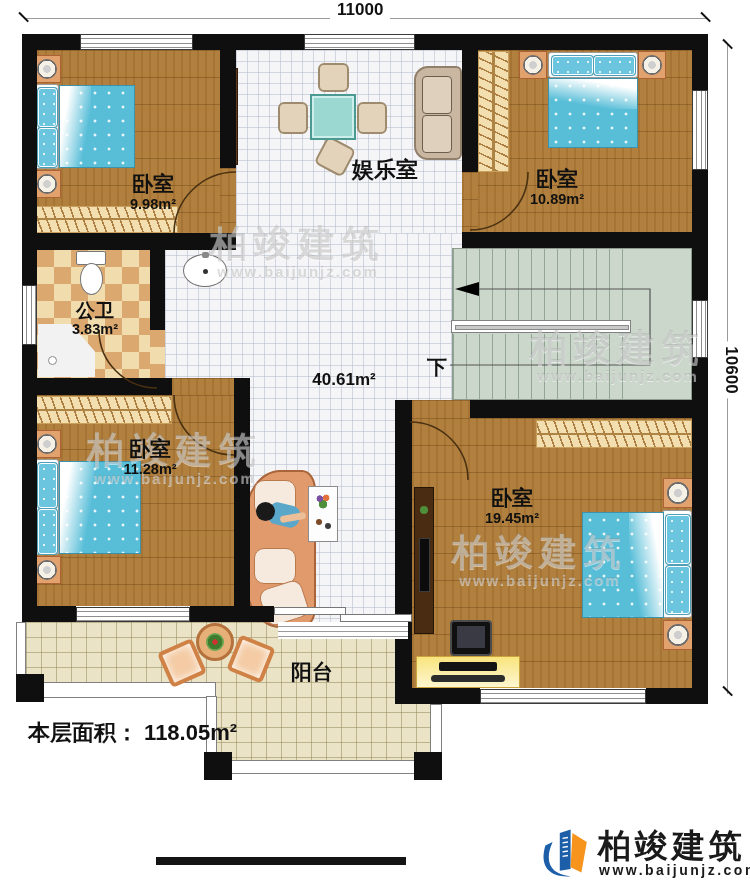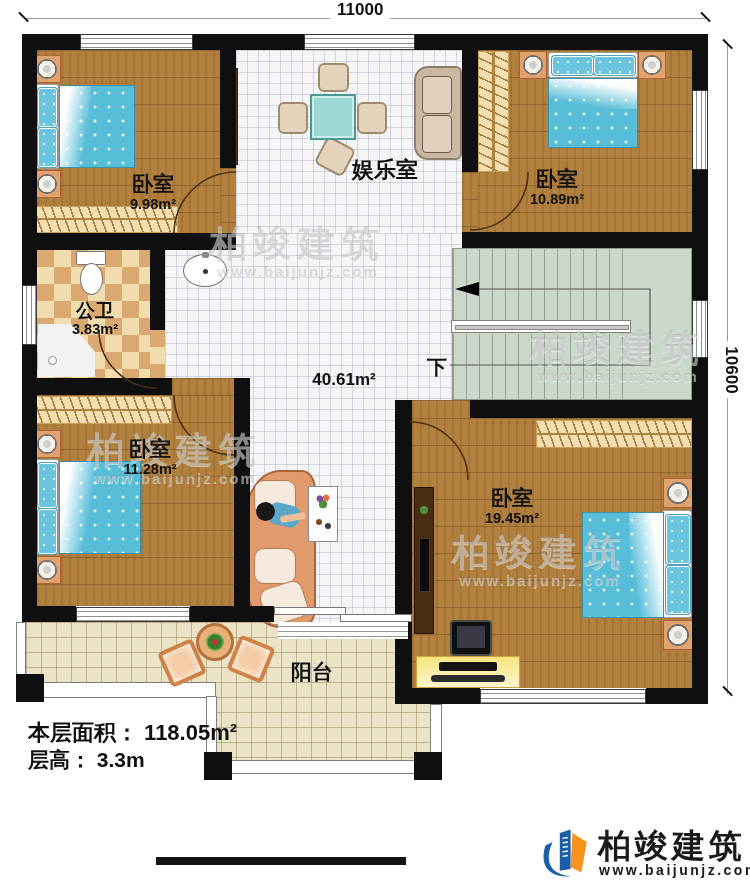--- a/index.html
+++ b/index.html
@@ -300,21 +300,20 @@
     <div class="rname">卧室</div>
     <div class="rarea">11.28m²</div>
   </div>
   <div class="rlabel" style="left:512px;top:506px;">
     <div class="rname">卧室</div>
     <div class="rarea">19.45m²</div>
   </div>
   <div class="rlabel" style="left:312px;top:672px;font-size:21px;font-weight:800;">阳台</div>
 
   <div class="abs" style="left:28px;top:718px;font-size:22px;font-weight:800;color:#111;">本层面积： 118.05m²</div>
-  <div class="abs" style="left:28px;top:746px;font-size:21px;font-weight:800;color:#111;">层高： 3.3m</div>
 
   <div class="abs" style="left:156px;top:857px;width:250px;height:8px;background:#141414;"></div>
 
   <div class="abs" style="left:540px;top:822px;width:205px;height:60px;">
     <svg width="54" height="58" viewBox="0 0 60 64" style="position:absolute;left:0;top:0;">
       <path d="M14,22 C4,44 12,58 34,60 C14,62 -2,52 6,26 Z" fill="#1c5fa8"></path>
       <polygon points="22,12 34,8 34,52 22,54" fill="#1c5fa8"></polygon>
       <g stroke="#ffffff" stroke-width="1.6">
         <line x1="25" y1="18" x2="31" y2="17"></line>
           <line x1="25" y1="23" x2="31" y2="22"></line>

